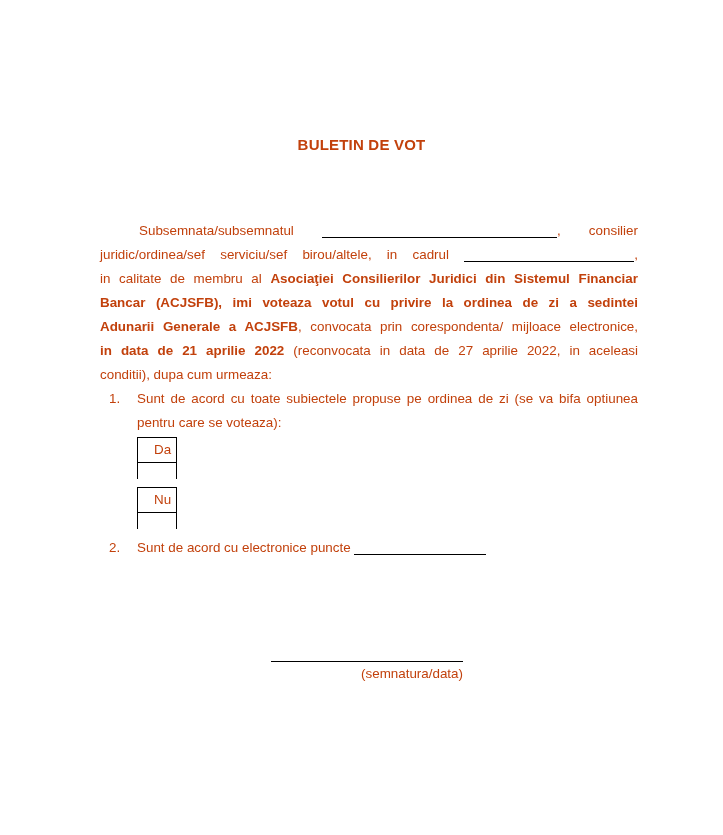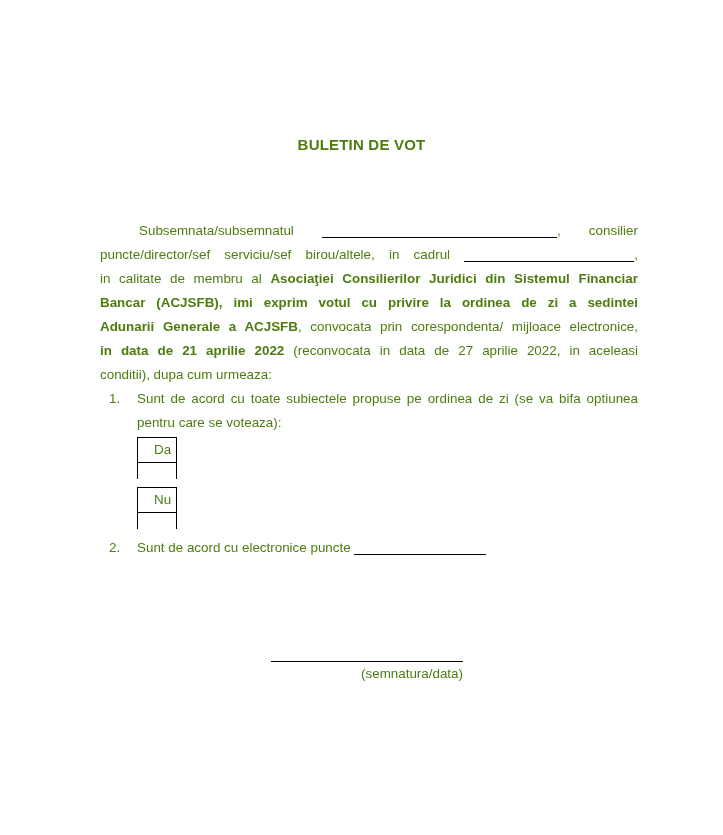--- a/index.html
+++ b/index.html
@@ -8,21 +8,21 @@
     background: #ffffff;
   }
   .page {
     position: relative;
     width: 723px;
     height: 835px;
     background: #ffffff;
     font-family: "Liberation Sans", sans-serif;
     font-size: 13.4px;
     line-height: 24px;
-    color: #4d7c0f;
+    color: #c2410c;
     overflow: hidden;
   }
   .title {
     position: absolute;
     top: 137px;
     left: 0;
     width: 100%;
     text-align: center;
     font-weight: bold;
     font-size: 15px;
@@ -105,29 +105,29 @@
 
   <div class="content">
 
     <div>
       <div class="line jl ind">
         <span>Subsemnata/subsemnatul</span>
         <span class="blank w1"></span><span>,</span>
         <span>consilier</span>
       </div>
       <div class="line jl">
-        <span>puncte/director/sef serviciu/sef birou/altele, in cadrul</span>
+        <span>juridic/ordinea/sef serviciu/sef birou/altele, in cadrul</span>
         <span class="blank w2"></span><span>,</span>
       </div>
       <div class="line jl">
         <span>in calitate de membru al</span>
         <b>Asociaţiei Consilierilor Juridici din Sistemul Financiar</b>
       </div>
       <div class="line jl">
-        <b>Bancar (ACJSFB), imi exprim votul cu privire la ordinea de zi a sedintei</b>
+        <b>Bancar (ACJSFB), imi voteaza votul cu privire la ordinea de zi a sedintei</b>
       </div>
       <div class="line jl">
         <b>Adunarii Generale a ACJSFB</b><span>, convocata prin corespondenta/ mijloace electronice,</span>
       </div>
       <div class="line jl">
         <b>in data de 21 aprilie 2022</b>
         <span>(reconvocata in data de 27 aprilie 2022, in aceleasi</span>
       </div>
       <div class="line">
         <span>conditii), dupa cum urmeaza:</span>

